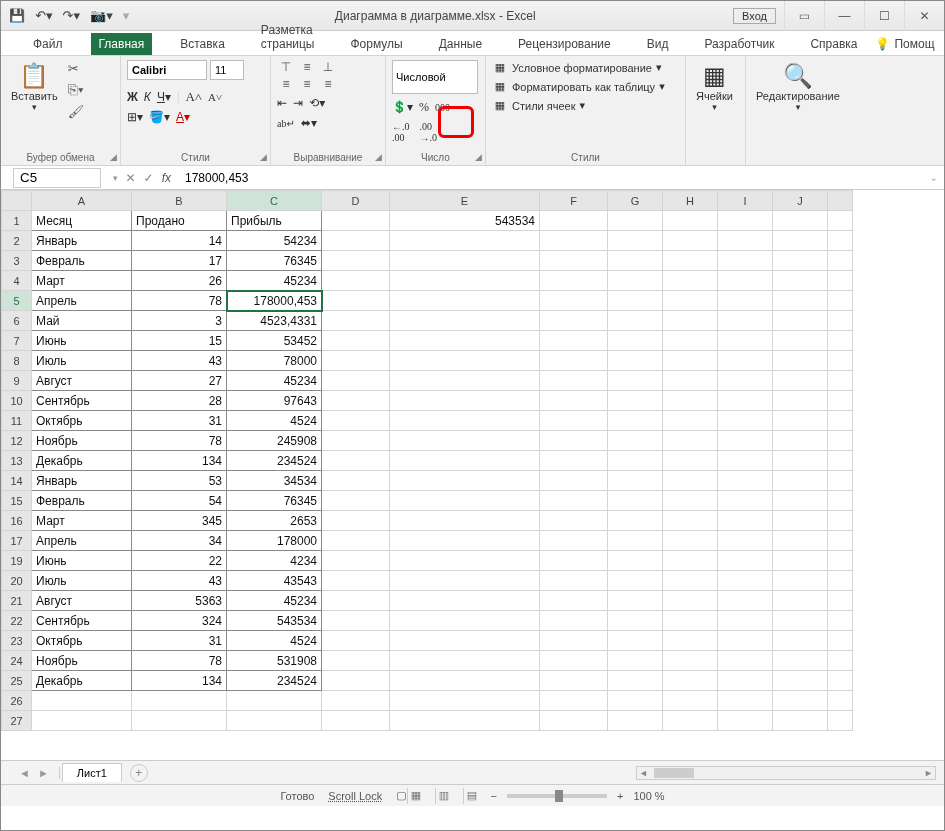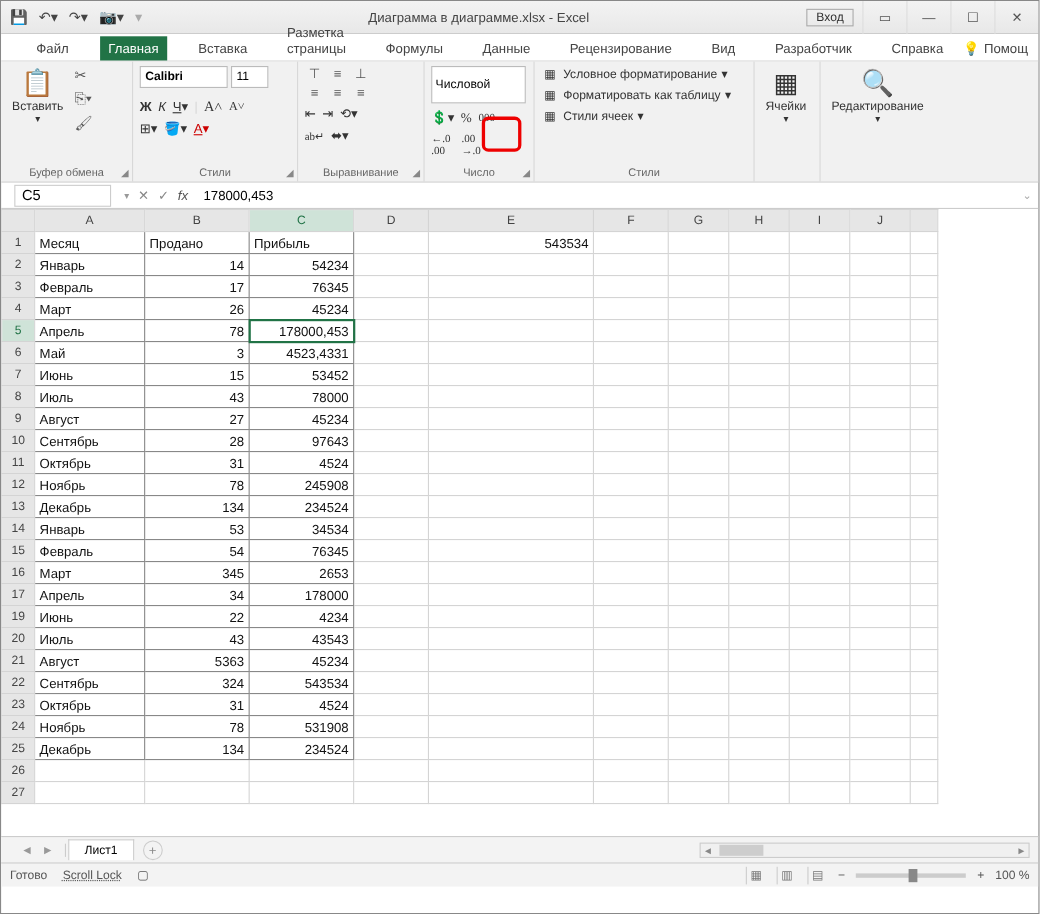--- a/index.html
+++ b/index.html
@@ -47,21 +47,21 @@
 .num { text-align: right; }
 .selected { outline: 2px solid #217346; outline-offset: -1px; background: #fff !important; }
 .selected-hdr { background: #cfe3d8 !important; color: #217346 !important; }
 .sheet-tabs { height: 24px; background: #f3f3f3; border-top: 1px solid #ccc; display: flex; align-items: center; padding-left: 8px; gap: 2px; font-size: 11px; }
 .nav-arrows { display: flex; gap: 8px; color: #999; padding: 0 10px; border-right: 1px solid #ccc; }
 .sheet-tab { padding: 3px 14px; background: #fff; border: 1px solid #ccc; border-bottom: none; font-size: 11px; }
 .sheet-add { width: 18px; height: 18px; border: 1px solid #ccc; border-radius: 50%; display: flex; align-items: center; justify-content: center; margin-left: 6px; color: #888; font-size: 12px; }
 .hscroll { flex:1; display:flex; justify-content:flex-end; padding-right:8px; }
 .hscroll-track { width: 300px; height: 14px; background:#f0f0f0; border:1px solid #ccc; display:flex; align-items:center; }
 .hscroll-thumb { width:40px; height:10px; background:#cdcdcd; margin-left:4px; }
-.statusbar { height: 22px; background: #f3f3f3; border-top: 1px solid #ccc; display: flex; align-items: center; font-size: 11px; color: #555; padding: 0 8px; justify-content: space-between; }
+.statusbar { height: 22px; background: #f3f3f3; border-top: 1px solid #ccc; display: flex; align-items: center; font-size: 11px; color: #555; padding: 0 8px; justify-content: center; }
 .status-right { display: flex; align-items: center; gap: 10px; }
 .zoom-slider { width: 100px; height: 4px; background: #ccc; position: relative; }
 .zoom-slider::after { content:''; width: 8px; height: 12px; background: #888; position: absolute; left: 48px; top: -4px; }
 .view-btn { width:18px; height:16px; border-left:1px solid #ccc; display:flex; align-items:center; justify-content:center; color:#777; font-size:11px; }
 .style-item { display:flex; align-items:center; gap:4px; font-size:11px; color:#333; padding:1px 0; cursor:pointer; }
 .style-item .si-icon { width:16px; text-align:center; }
 .align-grid { display:grid; grid-template-columns:repeat(3,18px); gap:3px; }
 .align-grid span { font-size:12px; text-align:center; cursor:pointer; color:#555; }
 </style>
 </head>

